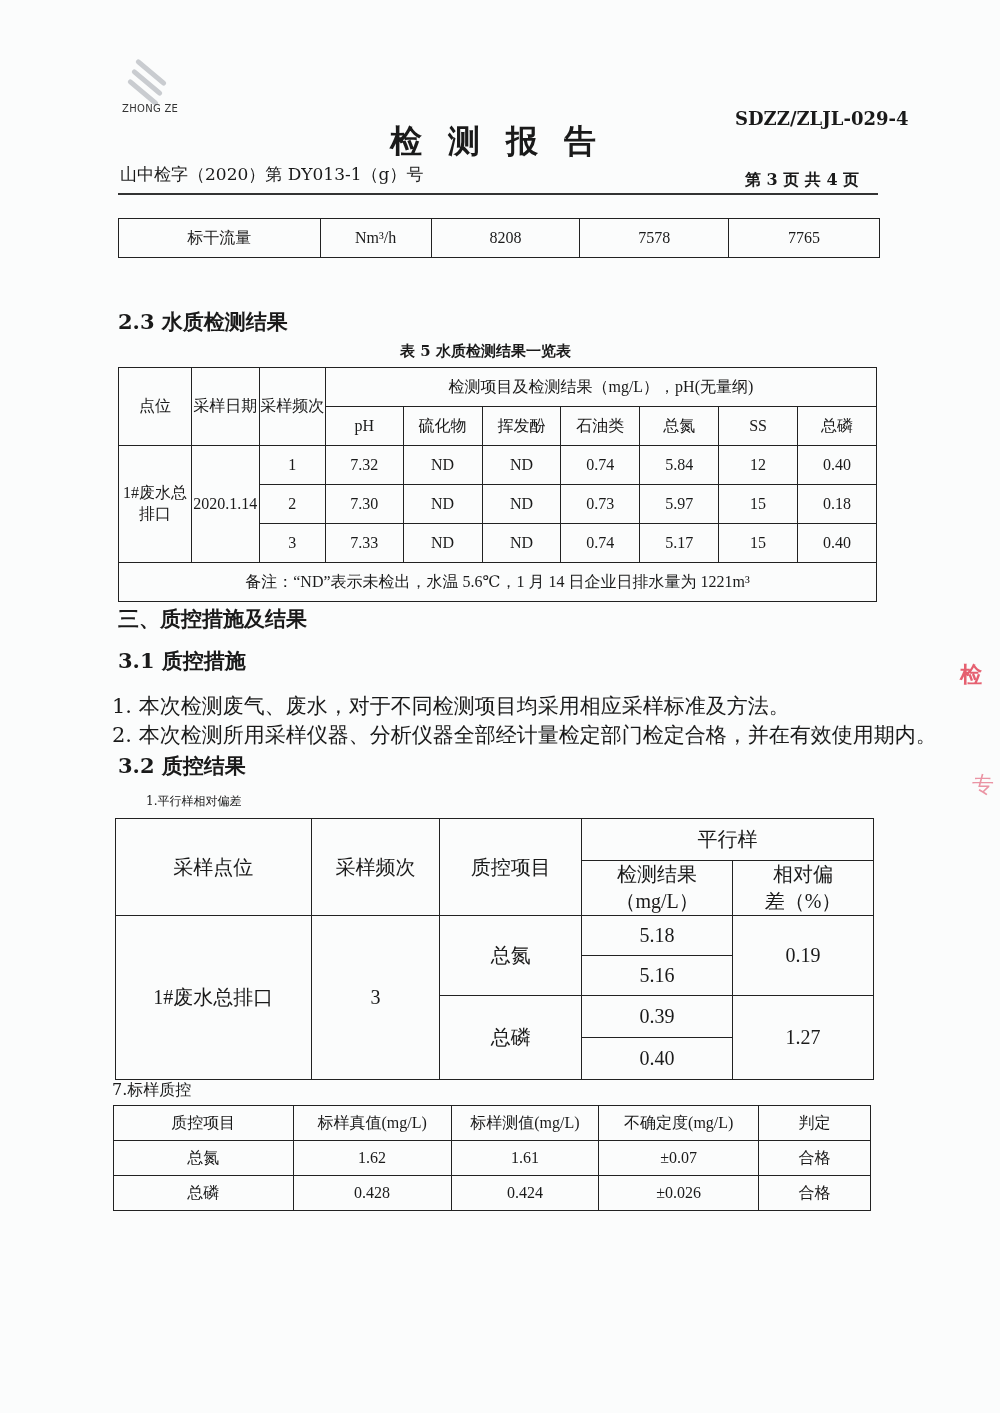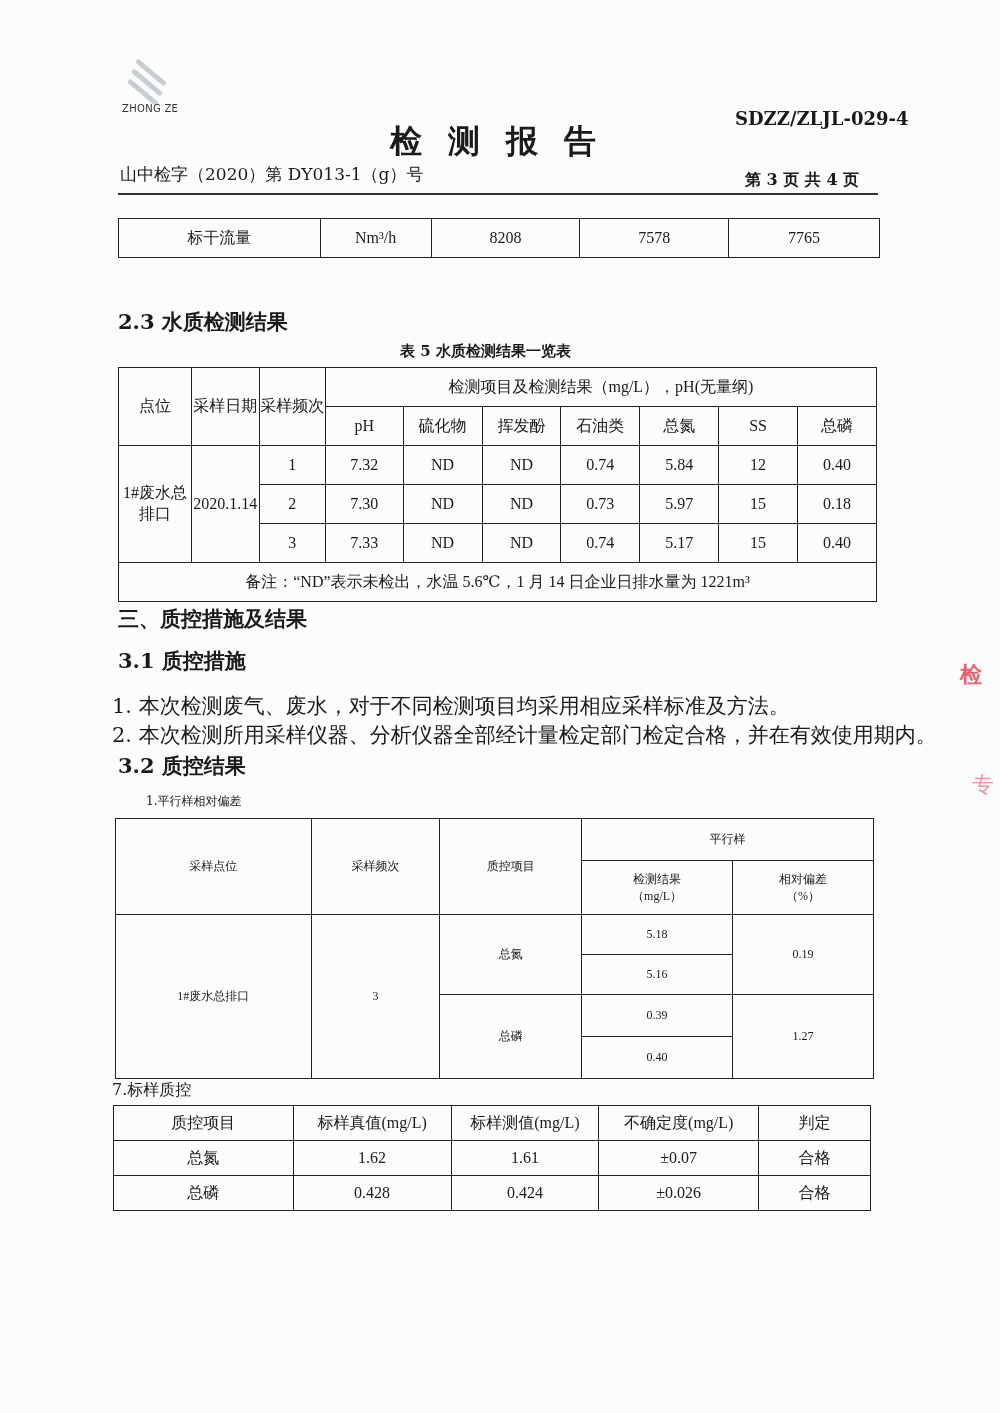--- a/index.html
+++ b/index.html
@@ -24,21 +24,21 @@
   .sec23 { left:118px; top:308px; font-size:21px; }
   .tcap { left:400px; top:342px; font-size:15px; font-weight:bold; }
   .t-water { left:118px; top:367px; width:759px; }
   .t-water td, .t-water th { height:38px; font-size:16px; }
   .sec3 { left:118px; top:605px; font-size:21px; }
   .sec31 { left:118px; top:647px; font-size:21px; }
   .li { left:112px; font-size:21px; }
   .sec32 { left:118px; top:752px; font-size:21px; }
   .sub1 { left:106px; top:793px; font-size:12px;margin-left:40px; }
   .t-par { left:115px; top:818px; width:759px; }
-  .t-par td, .t-par th { font-size:12px; }
+  .t-par td, .t-par th { font-size:20px; }
   .sub2 { left:112px; top:1080px; font-size:16px; }
   .t-std { left:113px; top:1105px; width:758px; }
   .t-std td, .t-std th { height:34px; font-size:16px; }
   .stamp { left:960px; top:660px; color:#e03a4e; font-size:22px; font-weight:bold; opacity:0.8; font-family:"DejaVu Sans",sans-serif; }
   .stamp2 { left:972px; top:770px; color:#e0506a; font-size:22px; opacity:0.6; font-family:"DejaVu Sans",sans-serif; }
 </style>
 </head>
 <body>
 
 <div class="abs logo">

